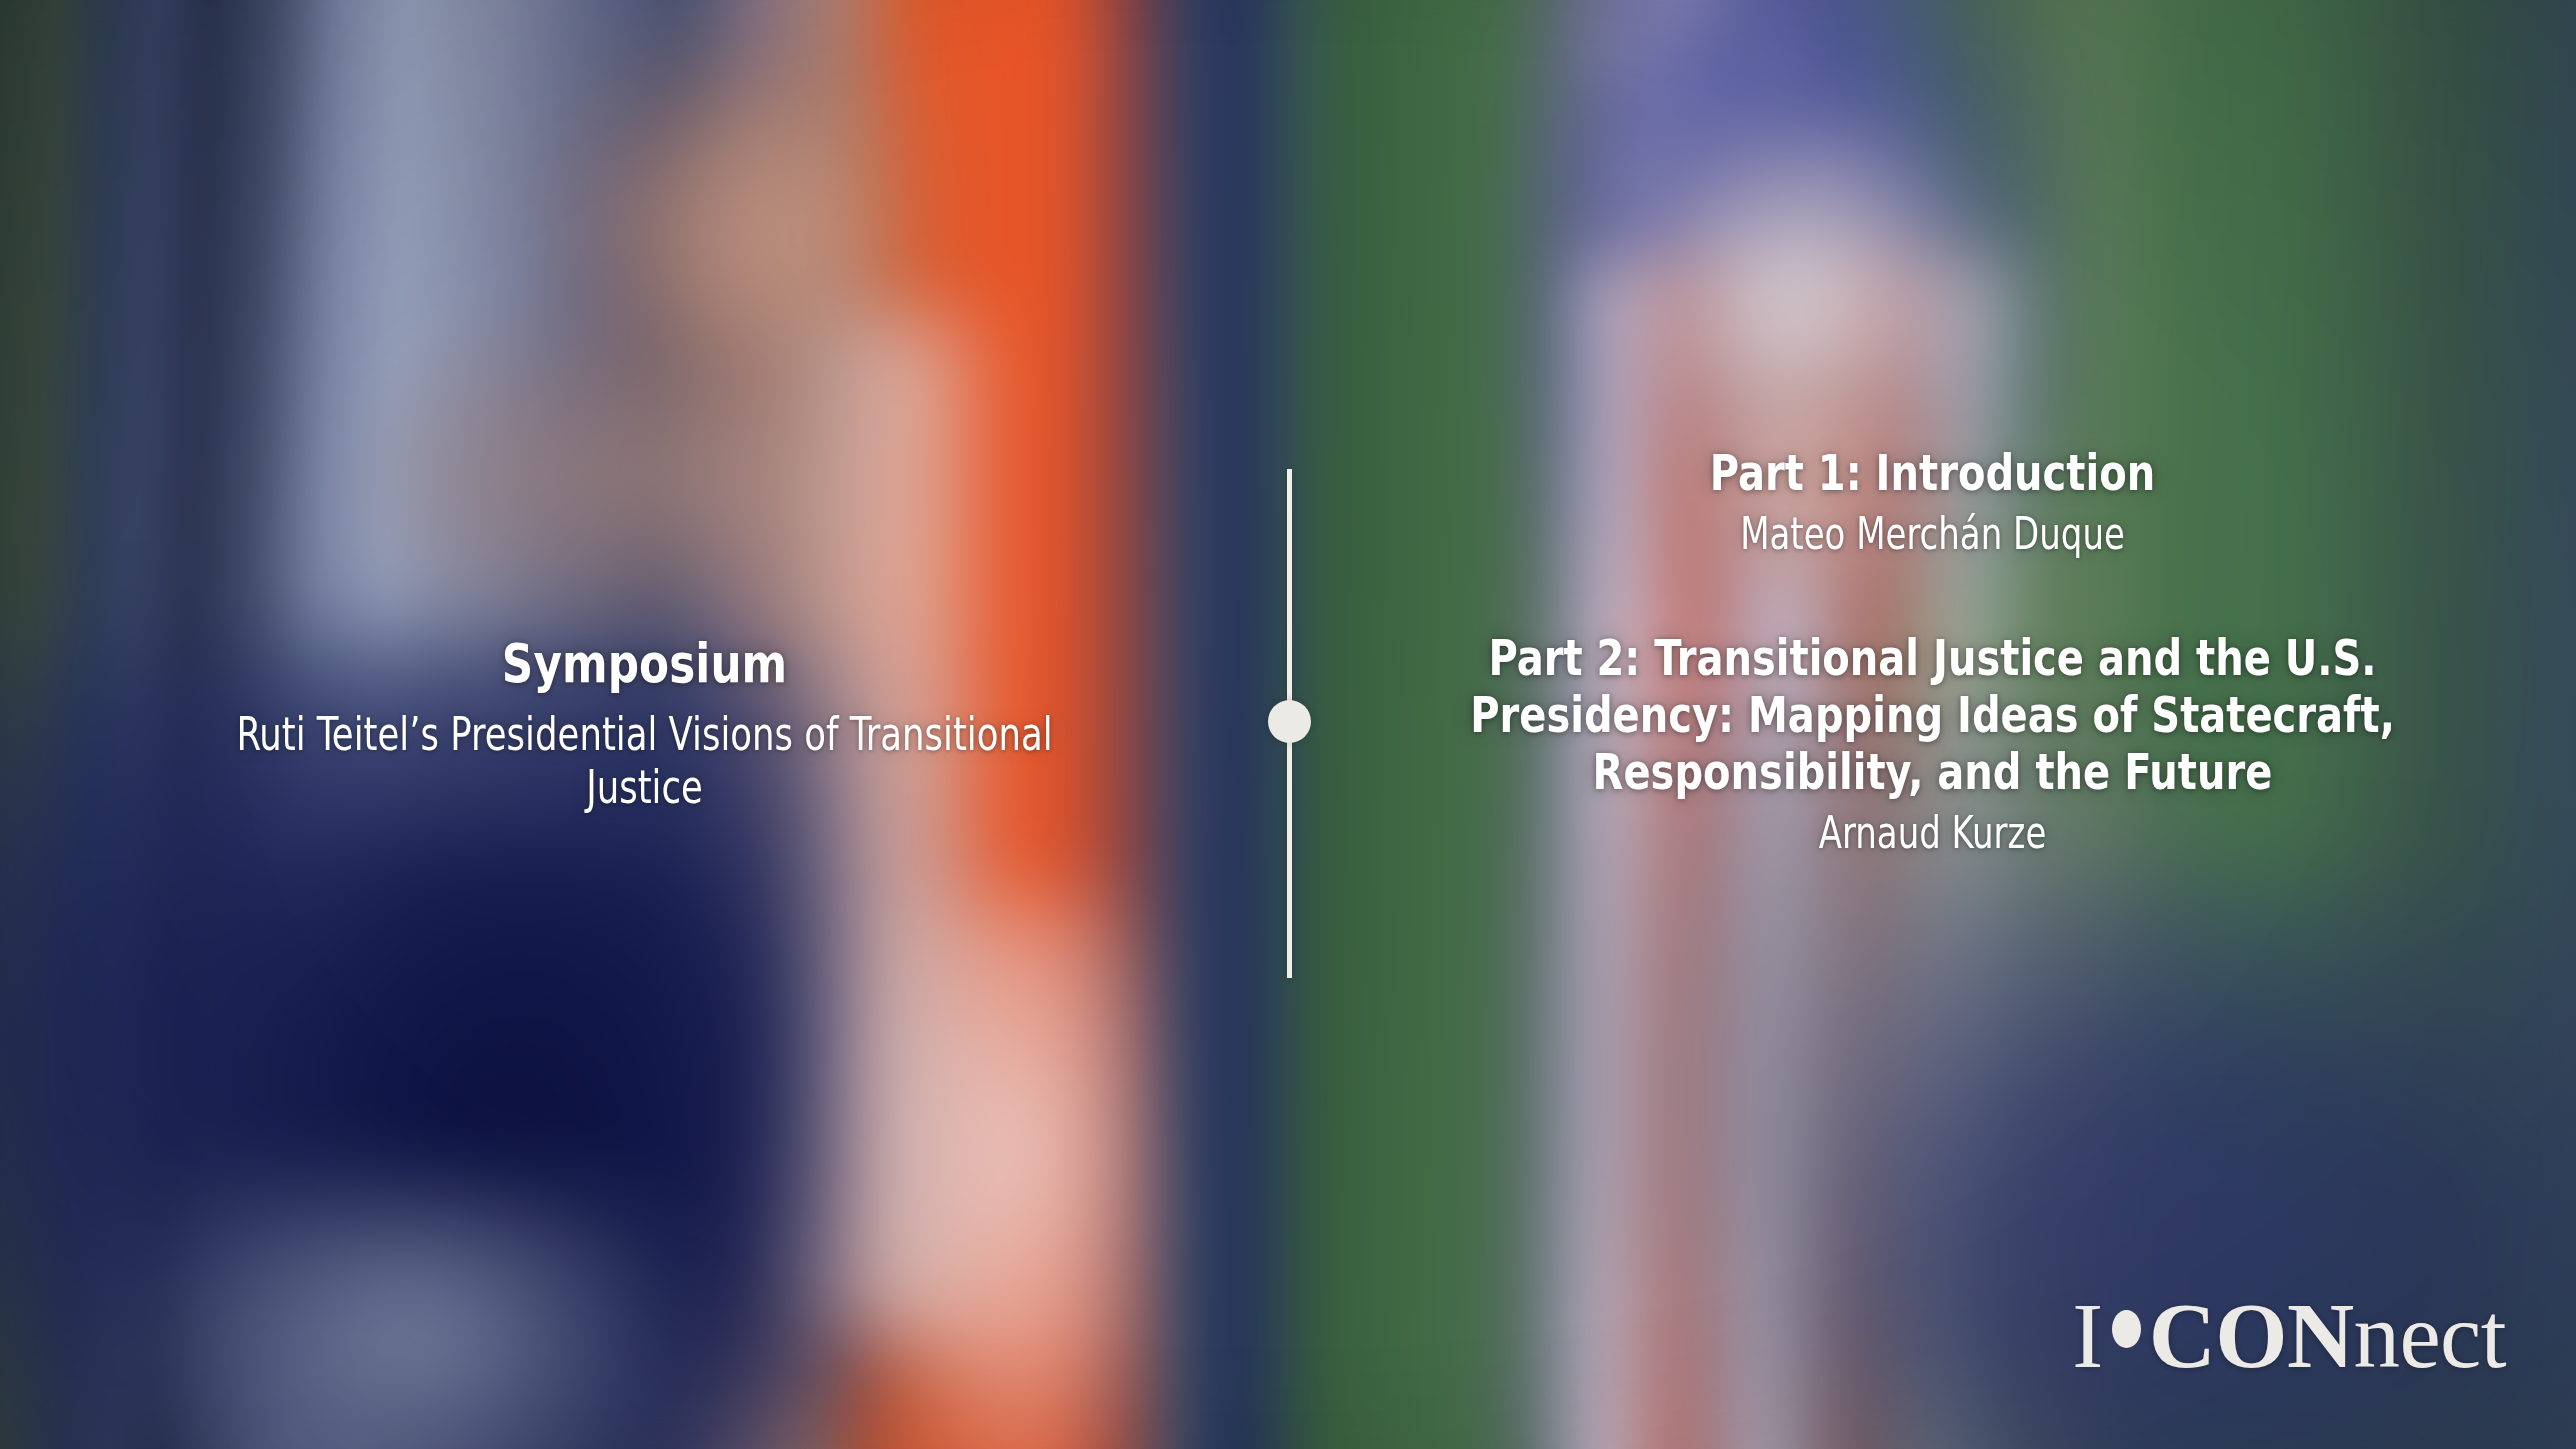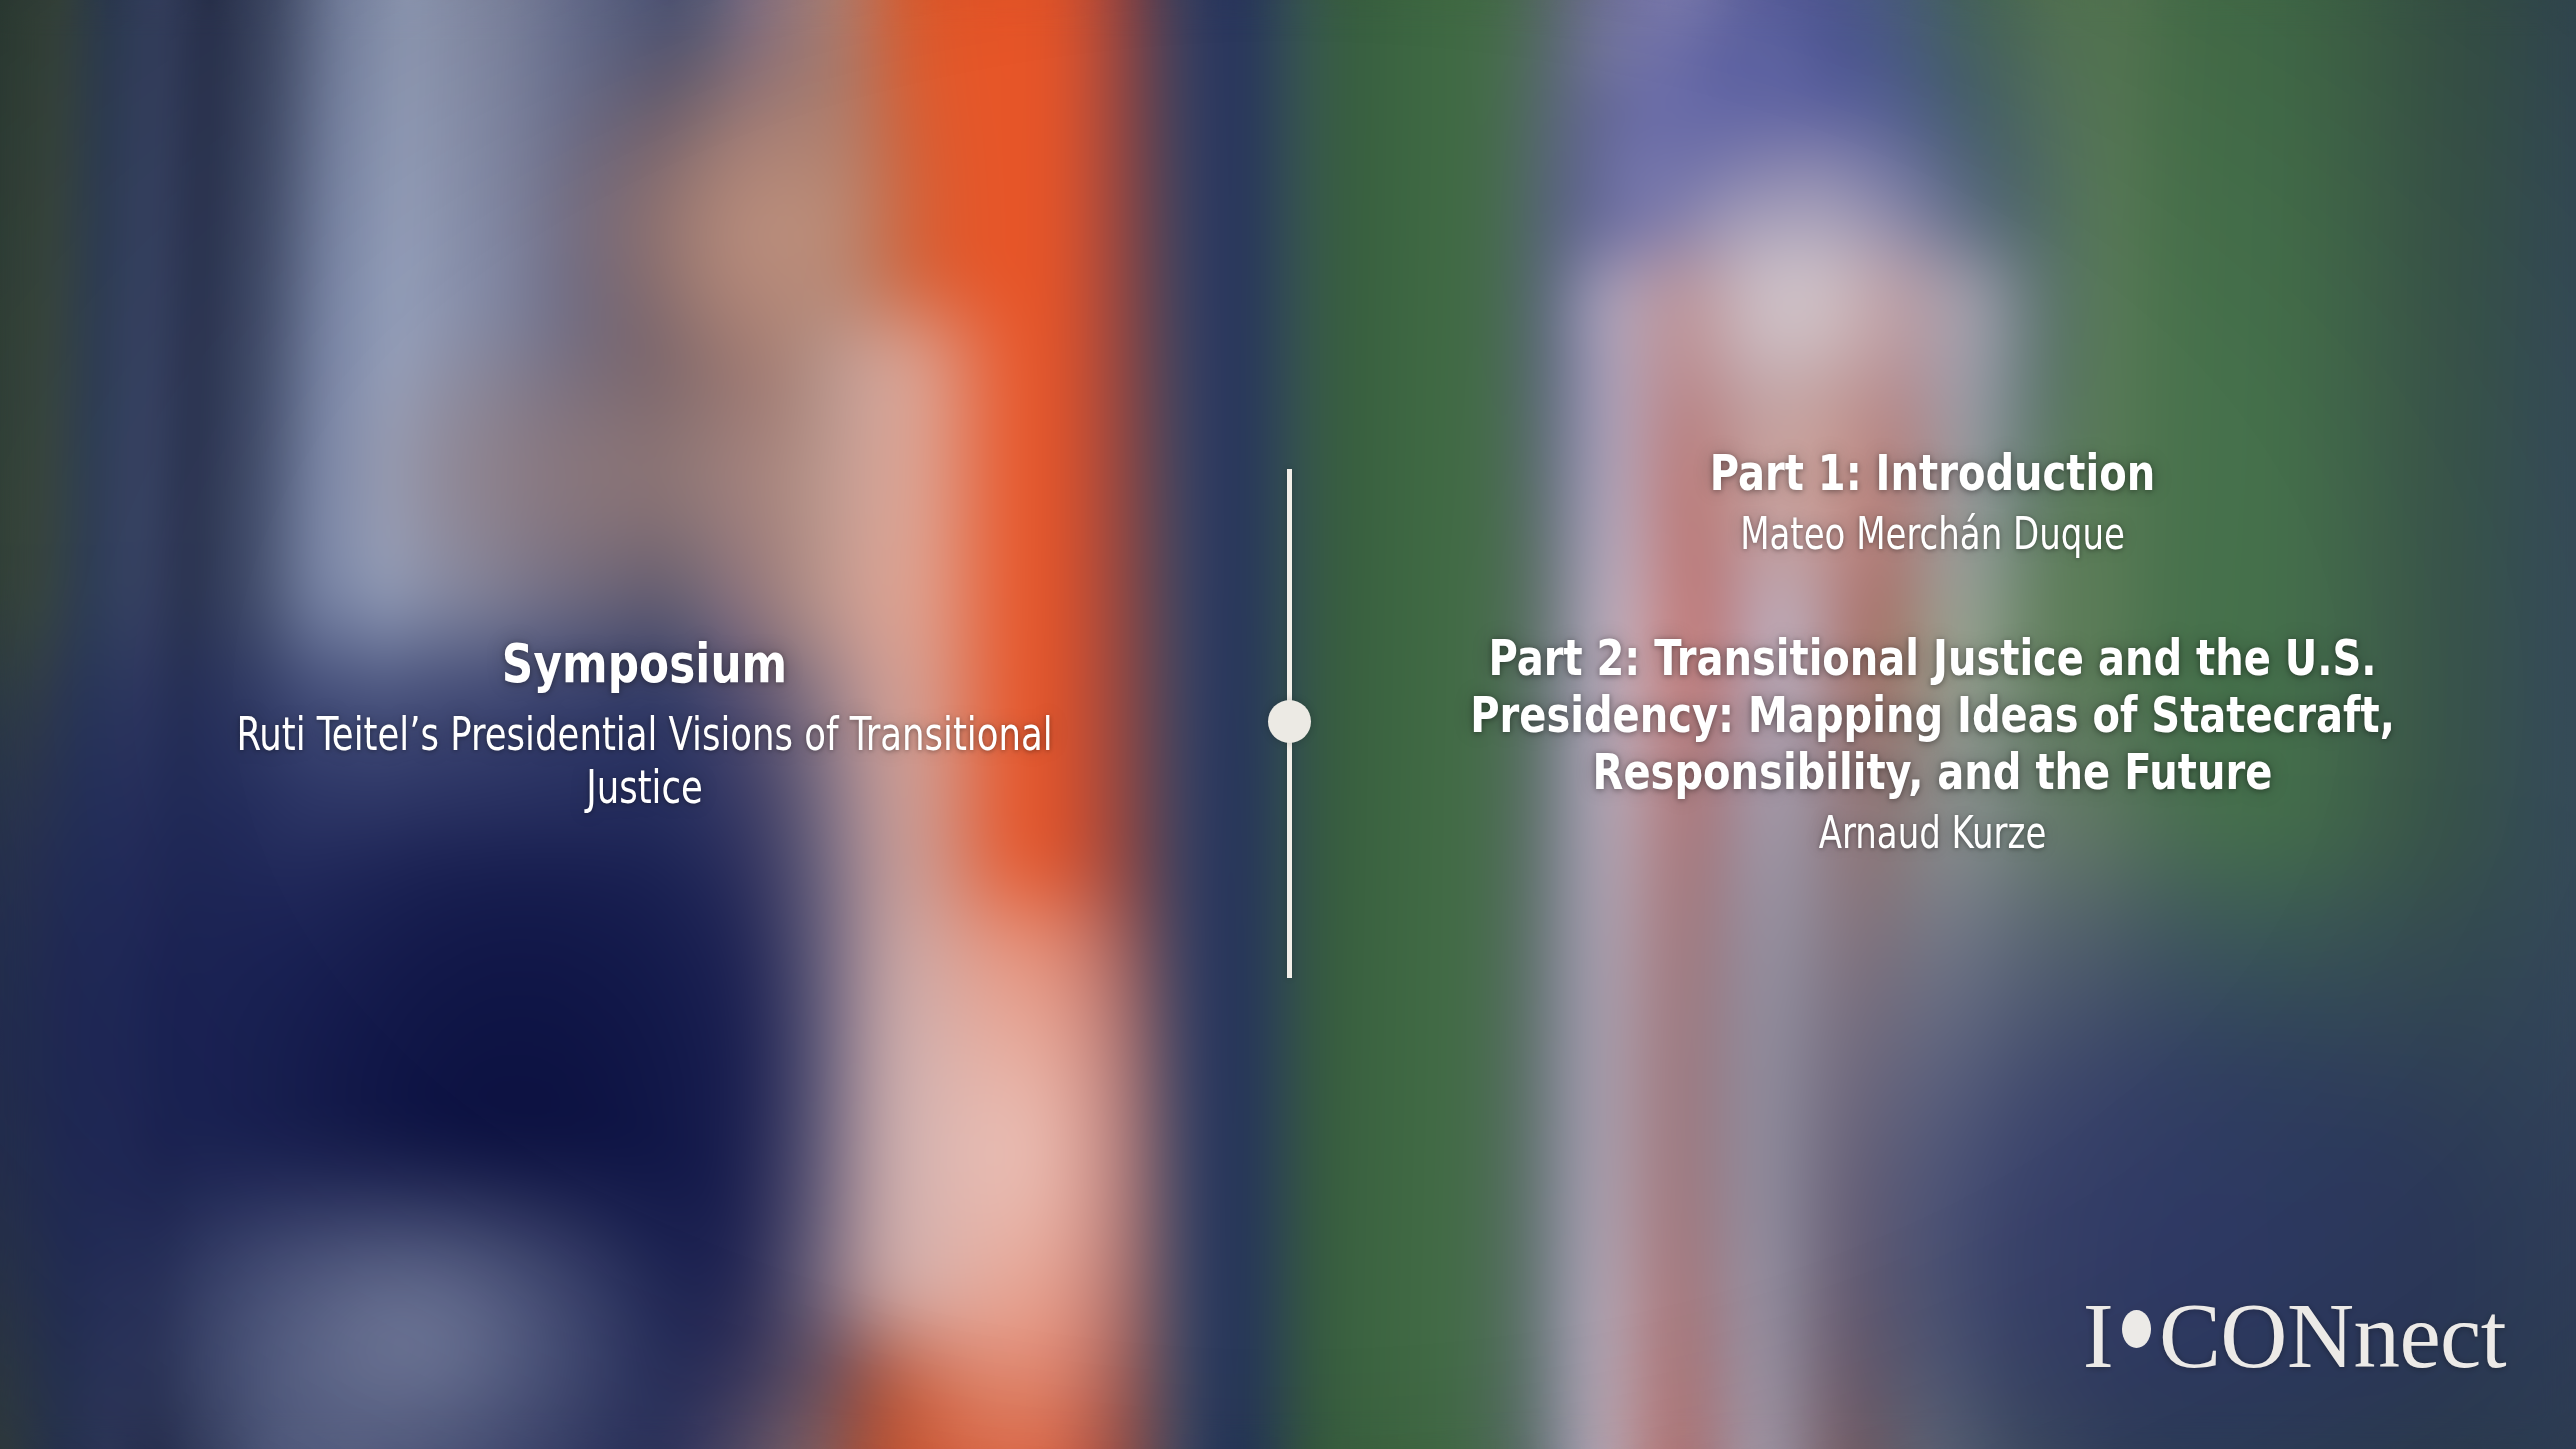--- a/index.html
+++ b/index.html
@@ -464,21 +464,21 @@
     display:inline-block;
     width:29px; height:38px;
     border-radius:50%;
     background:#eceae7;
     margin:0 7.5px 0 8.8px;
     transform:translateY(-19px);
   }
   .logo-con {
     font-size:93px;
     line-height:0.92;
-    font-weight:400;
+    font-weight:700;
     letter-spacing:-0.6px;
   }
   .logo-nect {
     font-size:93px;
     line-height:0.92;
     font-weight:400;
     letter-spacing:-0.6px;
     text-align:center;
   }
 </style>

